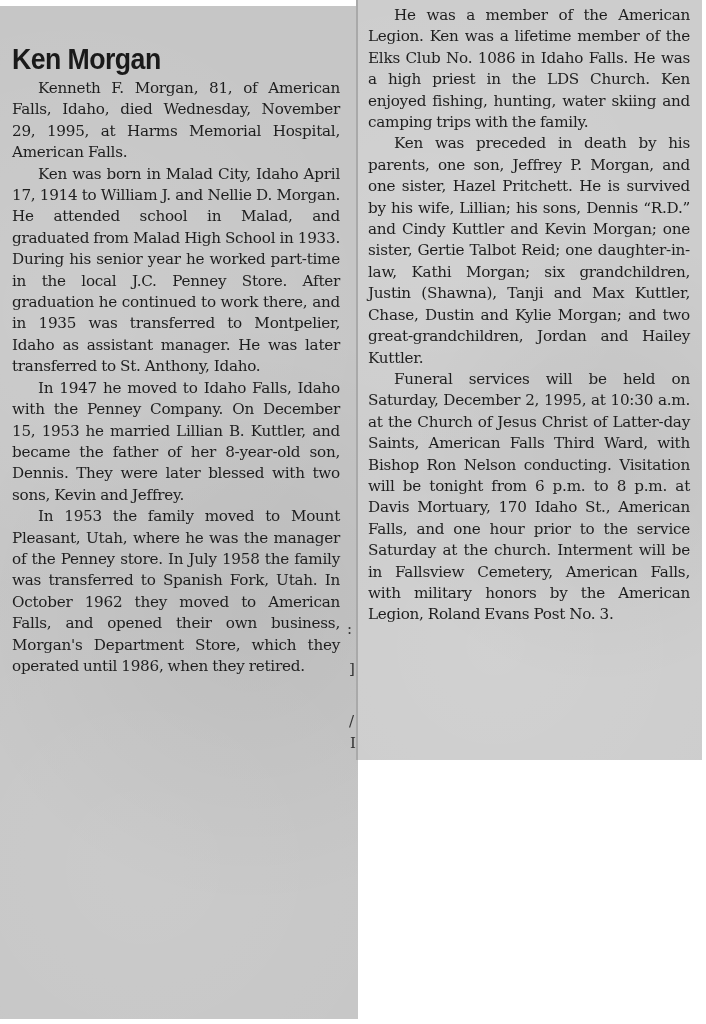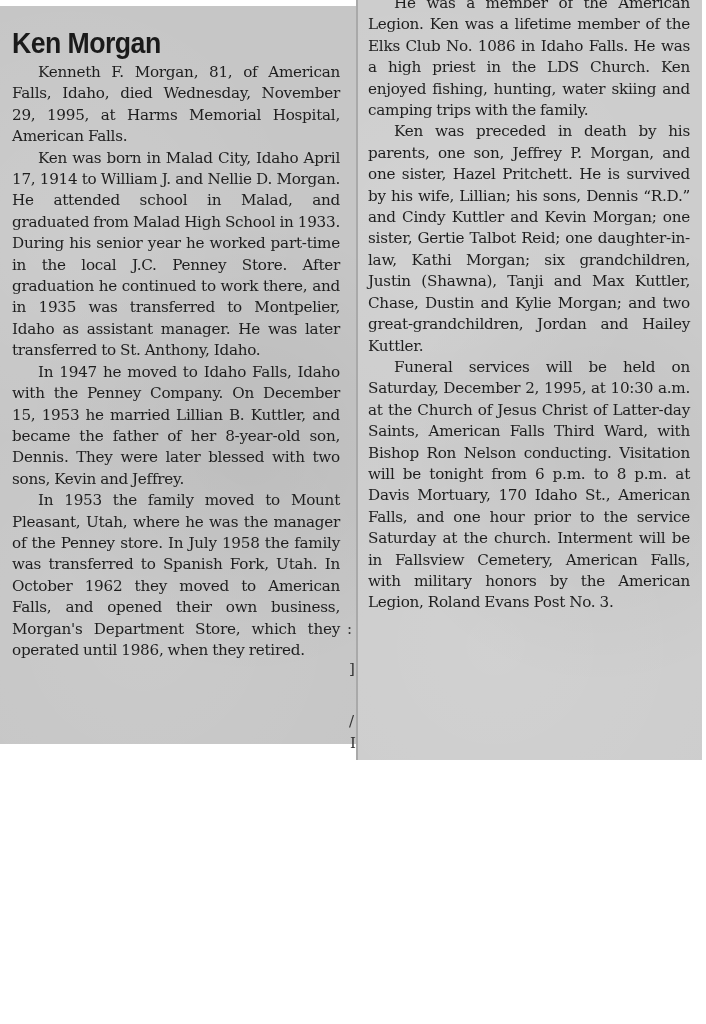--- a/index.html
+++ b/index.html
@@ -21,30 +21,30 @@
         radial-gradient(circle at 70% 60%, rgba(0,0,0,0.05), transparent 45%),
         radial-gradient(circle at 40% 85%, rgba(255,255,255,0.08), transparent 40%);
       color: #1e1e1e;
       font-family: "DejaVu Serif", "Liberation Serif", serif;
       box-sizing: border-box;
     }
     .clip-left {
       left: 0;
       top: 6px;
       width: 358px;
-      height: 738px;
-      padding: 22px 18px 0 12px;
+      height: 1013px;
+      padding: 38px 18px 0 12px;
       background-color: #c6c6c6;
     }
     .clip-right {
       left: 358px;
       top: 0;
       width: 344px;
       height: 760px;
-      padding: 0 12px 0 10px;
+      padding: 12px 12px 0 10px;
       background-color: #cdcdcd;
       box-shadow: -1px 0 0 #b9b9b9;
     }
     .clip-right .edge {
       position: absolute;
       left: -2px;
       top: 0;
       width: 2px;
       height: 100%;
       background: #a9a9a9;

